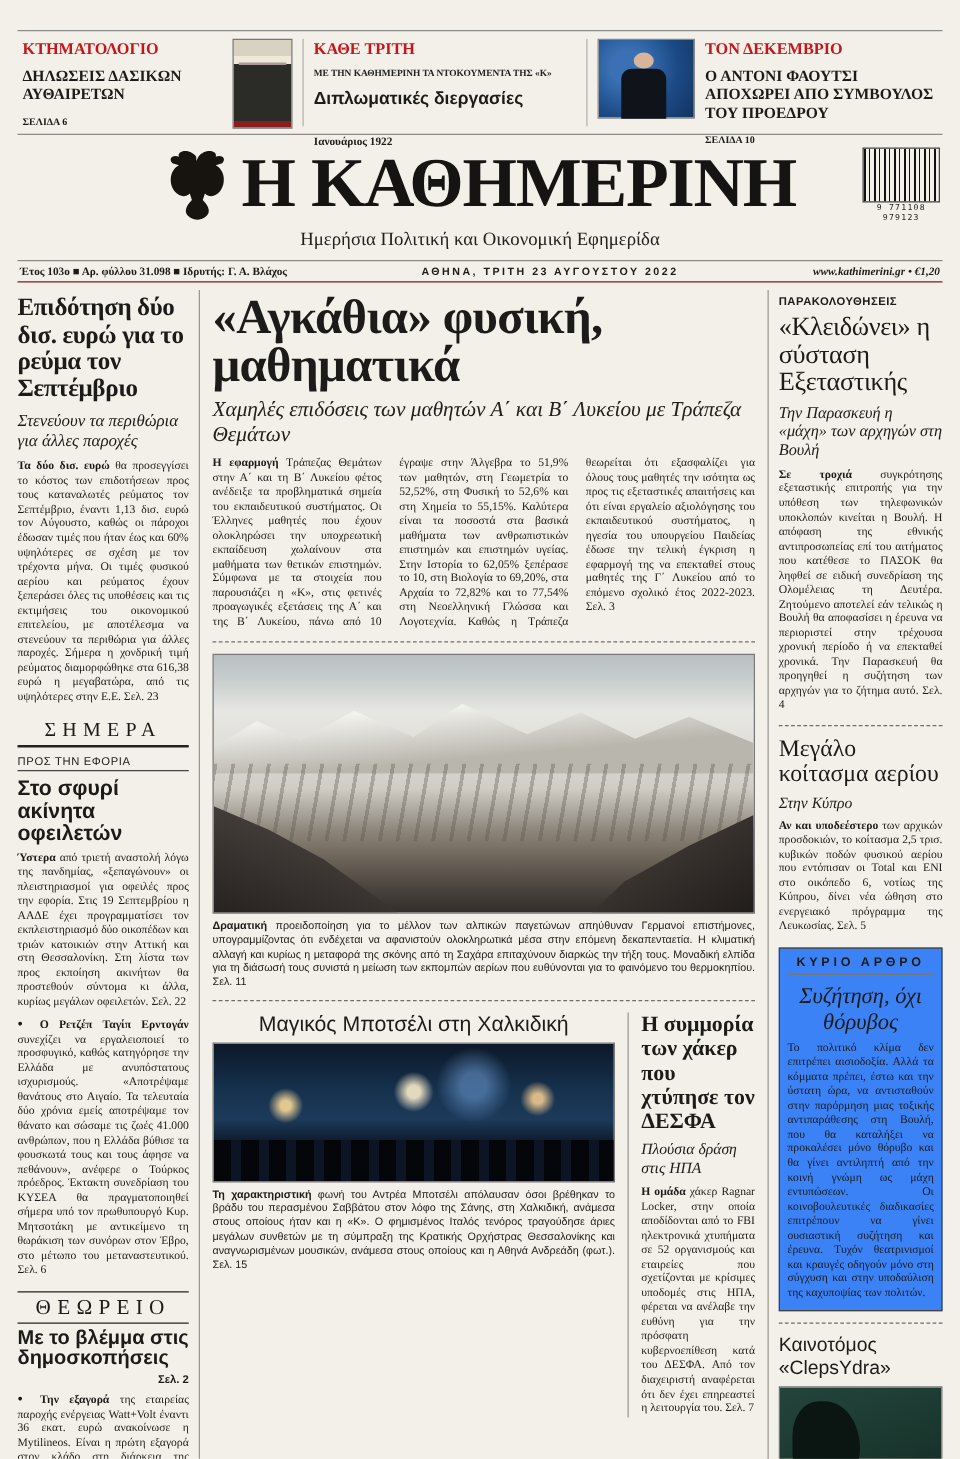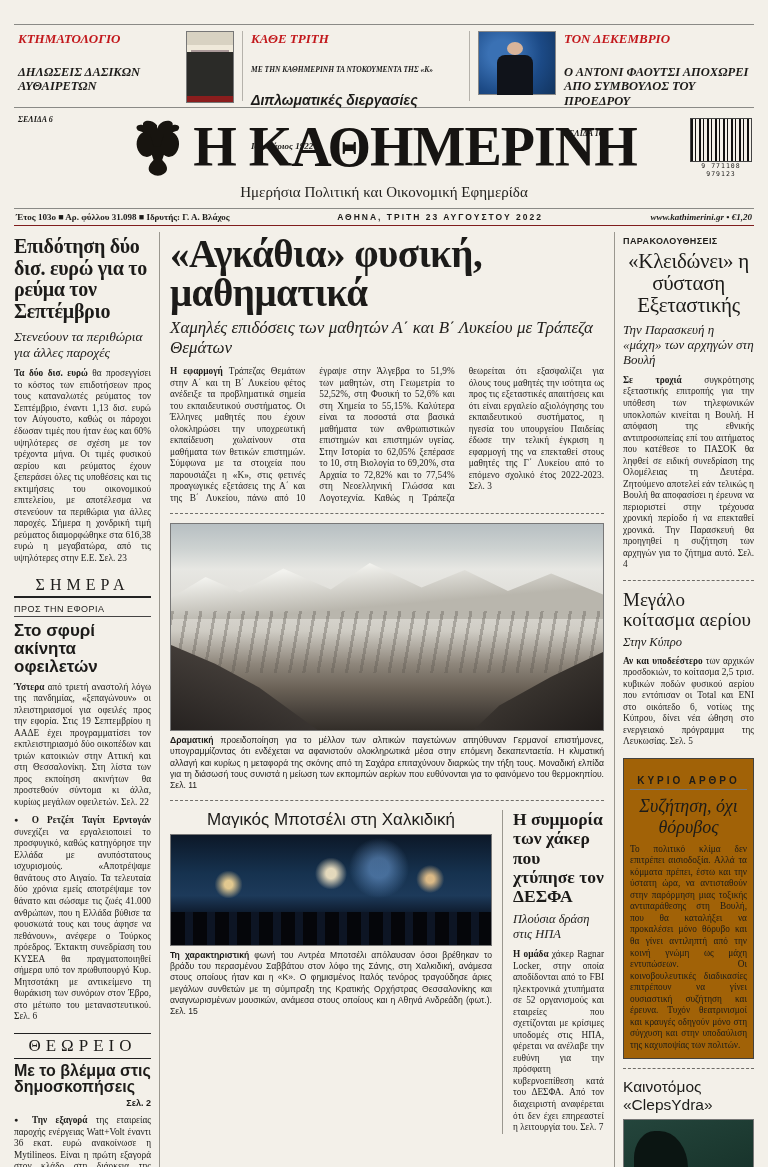--- a/index.html
+++ b/index.html
@@ -16,21 +16,21 @@
 
   
   .topstrip {
     margin-top:18px;
     border-top:1px solid #8a8a86;
     border-bottom:1px solid #8a8a86;
     display:flex; align-items:stretch;
     padding:6px 4px; height:84px; gap:8px;
   }
   .promo { display:flex; gap:8px; align-items:flex-start; }
-  .promo .txt { display:flex; flex-direction:column; gap:18px;font-style:italic; }
+  .promo .txt { display:flex; flex-direction:column; gap:7px; }
   .kicker-red { color:#c2181c; font-weight:bold; font-size:13px; font-family:"Liberation Serif",serif; }
   .promo-title { font-weight:bold; font-size:12.5px; line-height:1.15; }
   .promo-sub { font-size:7.5px; font-weight:bold; color:#222; }
   .promo-page { font-size:8px; font-weight:bold; margin-top:3px; }
   .promo-big { font-family:"Liberation Sans",sans-serif; font-weight:bold; font-size:14px; }
   .promo-date { font-size:9px; font-weight:bold;margin-top:15px; }
   .vsep { width:1px; background:#b5b2ab; }
 
   .bookcover { width:48px; height:72px; background:linear-gradient(#d8d2c2 0 18%, #efe9da 18% 28%, #2b2b28 28% 92%, #8a1d1d 92% 100%); border:1px solid #777; flex:0 0 auto; position:relative; }
   .bookcover::after { content:""; position:absolute; left:4px; right:4px; top:26%; height:2px; background:#a99; }
@@ -109,25 +109,25 @@
       radial-gradient(circle at 81% 40%, rgba(240,200,140,.9) 0 4px, rgba(240,200,140,0) 14px),
       radial-gradient(circle at 65% 30%, rgba(120,170,230,.5) 0 10px, rgba(120,170,230,0) 30px),
       linear-gradient(180deg,#0c1828 0%, #16324f 35%, #1d3a5a 55%, #0a1322 75%, #05070c 100%);
   }
   .concert::after { content:""; position:absolute; left:0; right:0; bottom:0; height:30%; background:repeating-linear-gradient(90deg,#05060a 0 14px, #0d1524 14px 22px); }
   .h-head { font-size:17.5px; line-height:1.1; }
   .h-sub { font-style:italic; font-size:12.5px; margin:6px 0 7px 0; }
 
   
   .r-kicker { font-family:"Liberation Sans",sans-serif; font-size:9px; font-weight:bold; letter-spacing:0.4px; margin-bottom:4px; }
-  .r-head { font-size:21px; line-height:1.05; letter-spacing:-0.3px; font-weight:normal;text-align:center; }
+  .r-head { font-size:21px; line-height:1.05; letter-spacing:-0.3px; font-weight:normal; }
   .r-sub { font-style:italic; font-size:13px; line-height:1.15; margin:7px 0 7px 0; }
   .gas-head { font-size:19px; line-height:1.08; font-weight:normal; }
   .gas-sub { font-style:italic; font-size:12.5px; margin:4px 0 6px 0; }
-  .edit-box { border:1px solid #44423e; margin-top:10px; padding:16px 6px 7px 6px; background:#a16207; }
+  .edit-box { border:1px solid #44423e; margin-top:10px; padding:6px 6px 7px 6px; background:#3b82f6; }
   .edit-label { text-align:center; font-family:"Liberation Sans",sans-serif; font-weight:bold; font-size:10px; letter-spacing:3px; border-bottom:1px solid #777; padding-bottom:3px; }
   .edit-head { text-align:center; font-style:italic; font-size:18px; font-weight:normal; margin:6px 0 6px 0; }
   .cleps-head { font-family:"Liberation Sans",sans-serif; font-weight:normal; font-size:15.5px; margin:2px 0 5px 0; }
   .diver { height:138px;
     background:
       radial-gradient(circle at 72% 78%, #5b7a52 0 12px, rgba(91,122,82,0) 30px),
       linear-gradient(160deg,#24453c 0%, #1b382f 40%, #16302a 60%, #0d1f1a 100%);
   }
   .diver::before { content:""; position:absolute; left:8%; top:8%; width:42%; height:52%; background:#0b1512; border-radius:40% 55% 50% 45%; }
   .diver::after { content:""; position:absolute; left:30%; top:48%; width:16%; height:12%; background:#e8e6da; transform:rotate(-12deg); }

